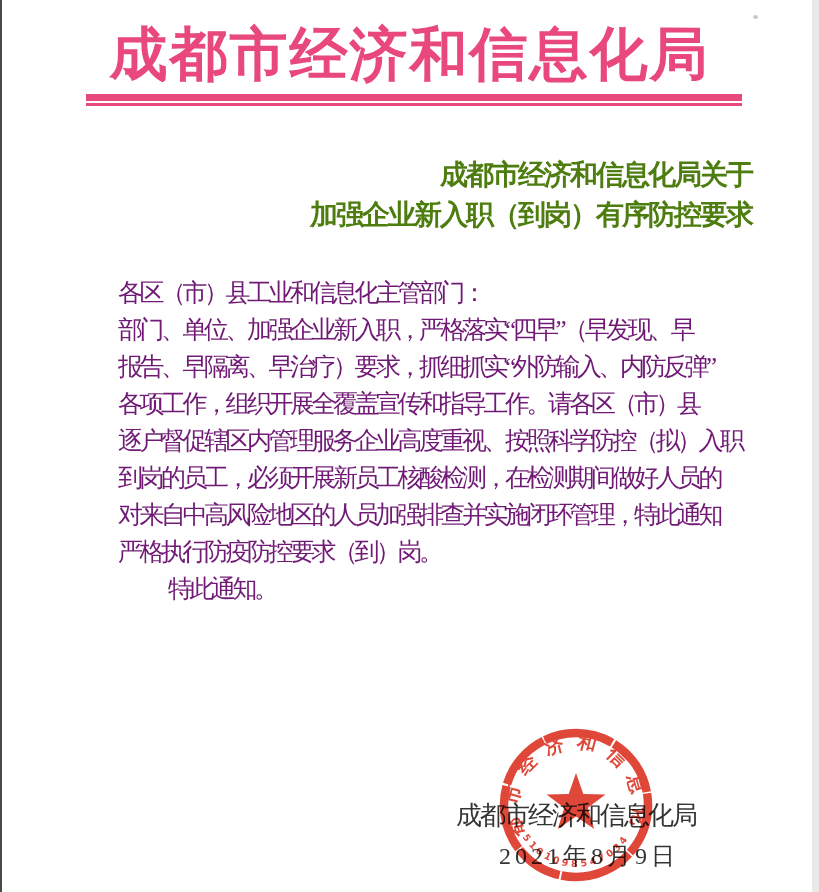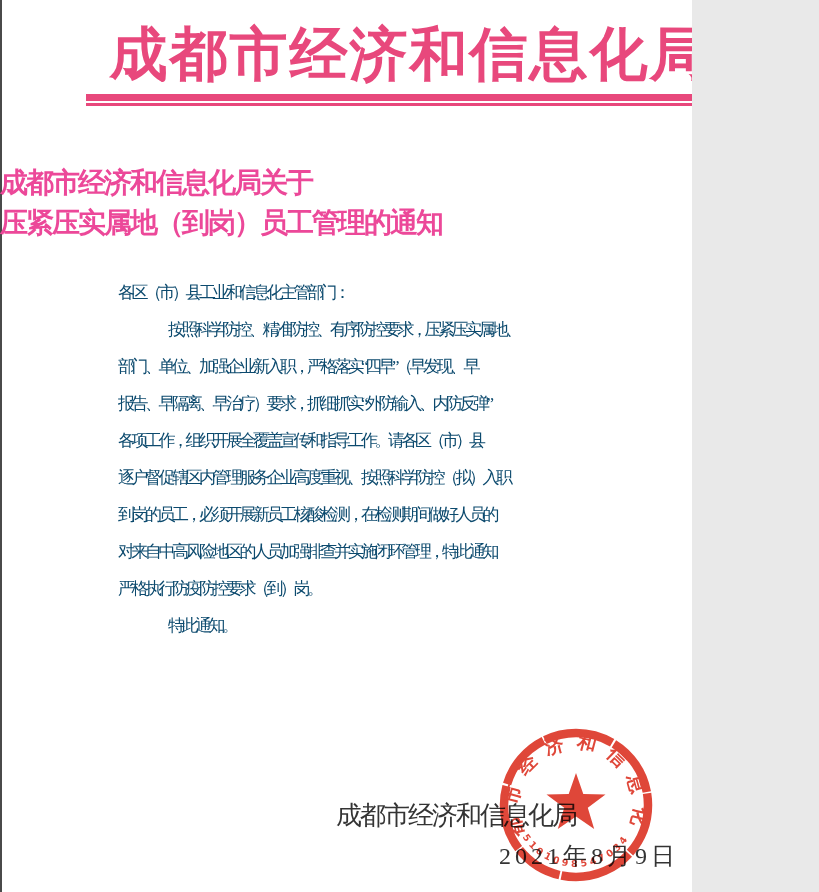--- a/index.html
+++ b/index.html
@@ -1,18 +1,18 @@
 <!DOCTYPE html>
 <html><head>
 <meta charset="utf-8">
 <style>
   html,body{margin:0;padding:0;background:#e9e9e9;}
   .page{
     position:relative;
-    width:692px;height:892px;
+    width:812px;height:892px;
     background:#ffffff;
     overflow:hidden;
     font-family:"Liberation Serif","DejaVu Serif",serif;
   }
   .scan-edge{
     position:absolute;left:0;top:0;width:2px;height:892px;
     background:rgba(42,42,42,.85);
   }
   .speck{
     position:absolute;left:753px;top:15px;width:5px;height:4px;
@@ -23,28 +23,27 @@
     text-align:center;
     font-size:58px;font-weight:bold;letter-spacing:2px;
     white-space:nowrap;
   }
   .letterhead-rule{
     position:absolute;left:86px;top:94px;width:656px;height:2px;
     border-top:7px solid;border-bottom:3px solid;background:#fff;
   }
   .doc-title{
     position:absolute;left:0;top:155px;width:752px;
-    text-align:left;color:#ec4899;font-weight:bold;
+    text-align:right;color:#4d7c0f;font-weight:bold;
     font-size:28px;line-height:40px;letter-spacing:-2px;
     white-space:nowrap;
-    margin-top:8px;
   }
   .doc-body{
     position:absolute;left:118px;top:274px;width:640px;
-    color:#0c4a6e;font-size:17px;letter-spacing:-3.5px;
+    color:#701a75;font-size:25px;letter-spacing:-3.5px;
   }
   .doc-body .line{height:37px;line-height:37px;white-space:nowrap;}
   .doc-body .indent{padding-left:50px;}
   .signature{
     position:absolute;top:798px;right:116px;
     color:#343434;font-size:26px;letter-spacing:-2px;white-space:nowrap;
   }
   .sig-date{
     position:absolute;top:840px;left:589px;transform:translateX(-50%);
     color:#343434;font-size:24px;letter-spacing:4px;white-space:nowrap;
@@ -70,26 +69,25 @@
 
   <div class="scan-edge"></div>
   <div class="speck"></div>
 
   <div class="letterhead" id="letterhead" style="color: rgb(232, 72, 124);">成都市经济和信息化局</div>
 
   <div class="letterhead-rule" id="letterhead-rule" style="border-color: rgb(232, 72, 124);"></div>
 
   <div class="doc-title">
     <div>成都市经济和信息化局关于</div>
-    <div>压紧压实属地（到岗）员工管理的通知</div>
+    <div>加强企业新入职（到岗）有序防控要求</div>
   </div>
 
   <div class="doc-body">
     <div class="line">各区（市）县工业和信息化主管部门：</div>
-    <div class="line indent">按照科学防控、精准防控、有序防控要求，压紧压实属地、</div>
     <div class="line">部门、单位、加强企业新入职，严格落实“四早”（早发现、早</div>
     <div class="line">报告、早隔离、早治疗）要求，抓细抓实“外防输入、内防反弹”</div>
     <div class="line">各项工作，组织开展全覆盖宣传和指导工作。请各区（市）县</div>
     <div class="line">逐户督促辖区内管理服务企业高度重视、按照科学防控（拟）入职</div>
     <div class="line">到岗的员工，必须开展新员工核酸检测，在检测期间做好人员的</div>
     <div class="line">对来自中高风险地区的人员加强排查并实施闭环管理，特此通知</div>
     <div class="line">严格执行防疫防控要求（到）岗。</div>
     <div class="line indent">特此通知。</div>
   </div>
 

